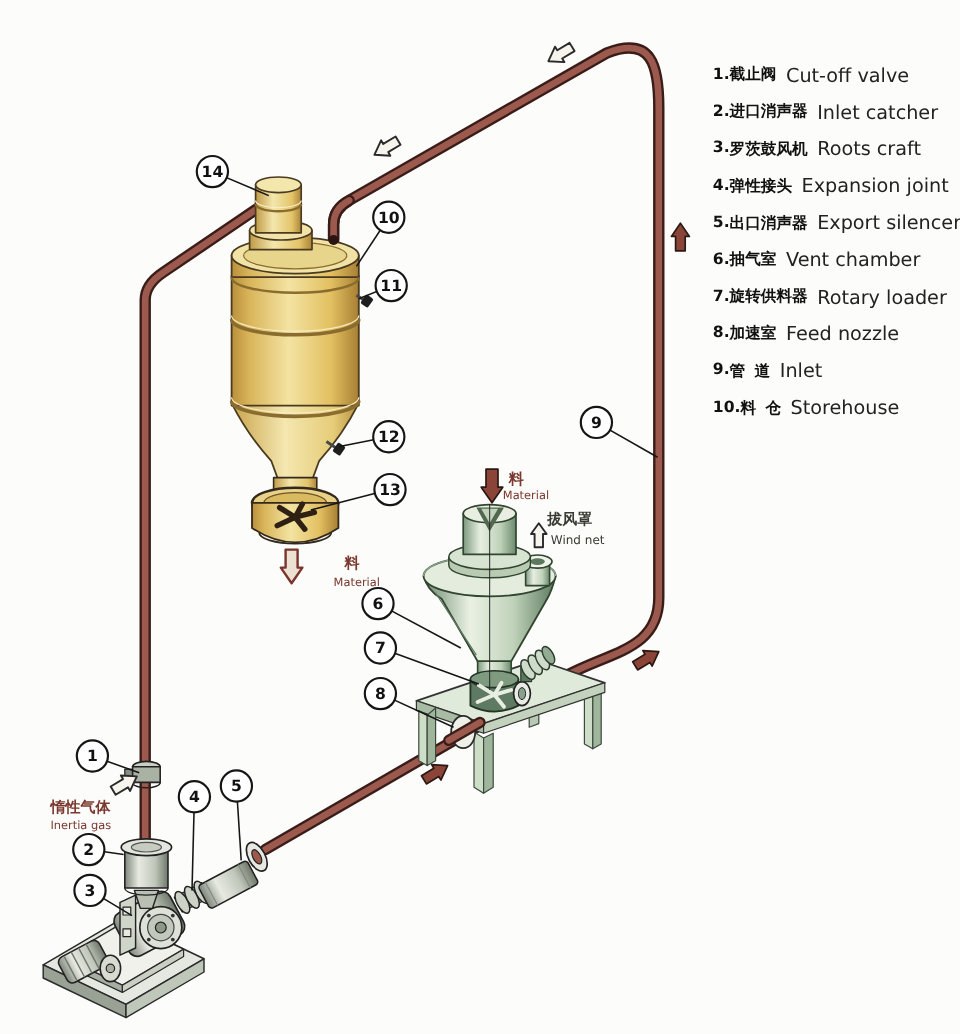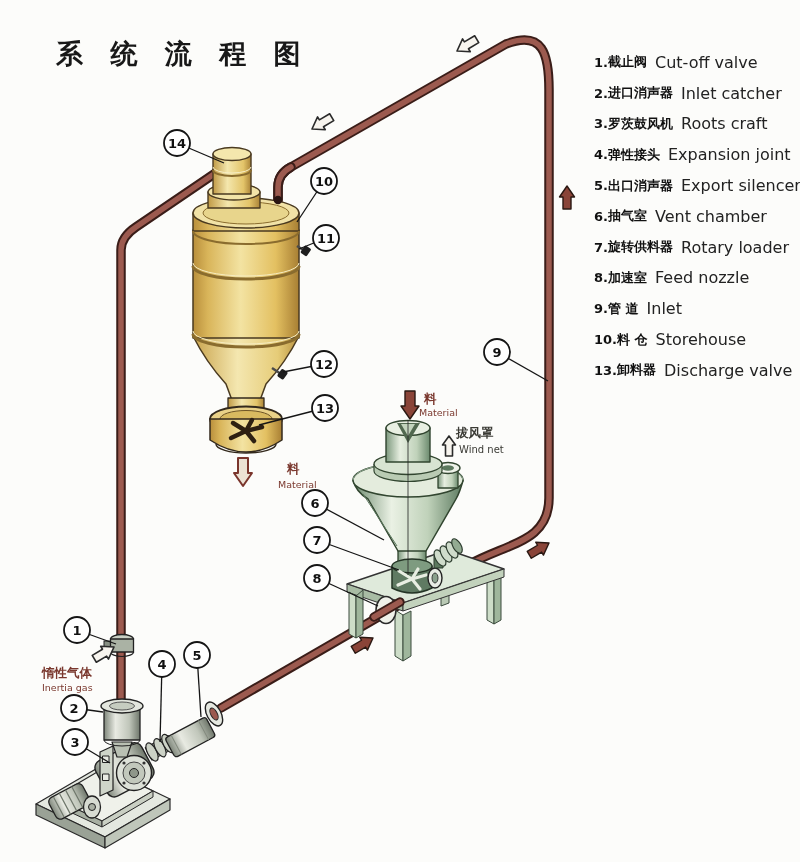--- a/index.html
+++ b/index.html
@@ -5,21 +5,21 @@
   html,body{margin:0;padding:0;background:#fcfcfa;}
   .stage{position:relative;width:800px;height:862px;background:#fcfcfa;overflow:hidden;
          font-family:"DejaVu Sans","Liberation Sans",sans-serif;}
   .stage svg{position:absolute;left:0;top:0;}
   .title{position:absolute;left:56px;top:36px;color:#181818;}
   .title .t-zh{font-size:27px;font-weight:bold;letter-spacing:9px;white-space:pre;}
   .title .t-en{font-size:22px;font-weight:bold;letter-spacing:1.5px;margin-top:3px;}
   .legend{position:absolute;left:594px;top:47px;width:204px;}
   .legend .lg-row{height:30.8px;display:flex;align-items:center;white-space:nowrap;}
   .lg-num{font-size:13px;font-weight:bold;color:#111;}
-  .lg-zh{font-size:13px;font-weight:bold;color:#111;}
+  .lg-zh{font-size:13px;font-weight:bold;color:#111;font-family:Liberation Mono, monospace;}
   .lg-en{font-size:16px;color:#222;margin-left:8px;}
   
   .pipe-o{fill:none;stroke:#3a1d18;stroke-width:9.5;stroke-linecap:round;stroke-linejoin:round;}
   .pipe-i{fill:none;stroke:#9c5a4f;stroke-width:5.5;stroke-linecap:round;stroke-linejoin:round;}
   .callout-leader{stroke:#151515;stroke-width:1.3;}
   .callout-circle{fill:#ffffff;stroke:#151515;stroke-width:1.8;}
   .callout-num{font:bold 13px "DejaVu Sans","Liberation Sans",sans-serif;text-anchor:middle;fill:#111;}
   .lbl-zh-red{font:bold 12.5px "DejaVu Sans",sans-serif;fill:#7a382e;}
   .lbl-en-red{font:9.5px "DejaVu Sans",sans-serif;fill:#7a382e;}
   .lbl-zh-dark{font:bold 12.5px "DejaVu Sans",sans-serif;fill:#3a3a34;}
@@ -379,21 +379,20 @@
           <text x="325" y="412.5" class="callout-num">13</text>
         </g>
         <g>
           <circle cx="177" cy="143" r="13" class="callout-circle"></circle>
           <text x="177" y="147.5" class="callout-num">14</text>
         </g>
       </g>
 </svg>
 
 <div class="title">
-  <div class="t-zh">系 统 流 程 图</div>
 </div>
 
 <div class="legend" id="legend">
       <div class="lg-row">
     <span class="lg-num">1.</span>
         <span class="lg-zh">截止阀</span>
     <span class="lg-en">Cut-off valve</span>
   </div>
       <div class="lg-row">
     <span class="lg-num">2.</span>
@@ -433,20 +432,15 @@
       <div class="lg-row">
     <span class="lg-num">9.</span>
         <span class="lg-zh">管 道</span>
     <span class="lg-en">Inlet</span>
   </div>
       <div class="lg-row">
     <span class="lg-num">10.</span>
         <span class="lg-zh">料 仓</span>
     <span class="lg-en">Storehouse</span>
   </div>
-      <div class="lg-row">
-    <span class="lg-num">13.</span>
-        <span class="lg-zh">卸料器</span>
-    <span class="lg-en">Discharge valve</span>
-  </div>
     </div>
 
 </div>
 
 </body></html>

